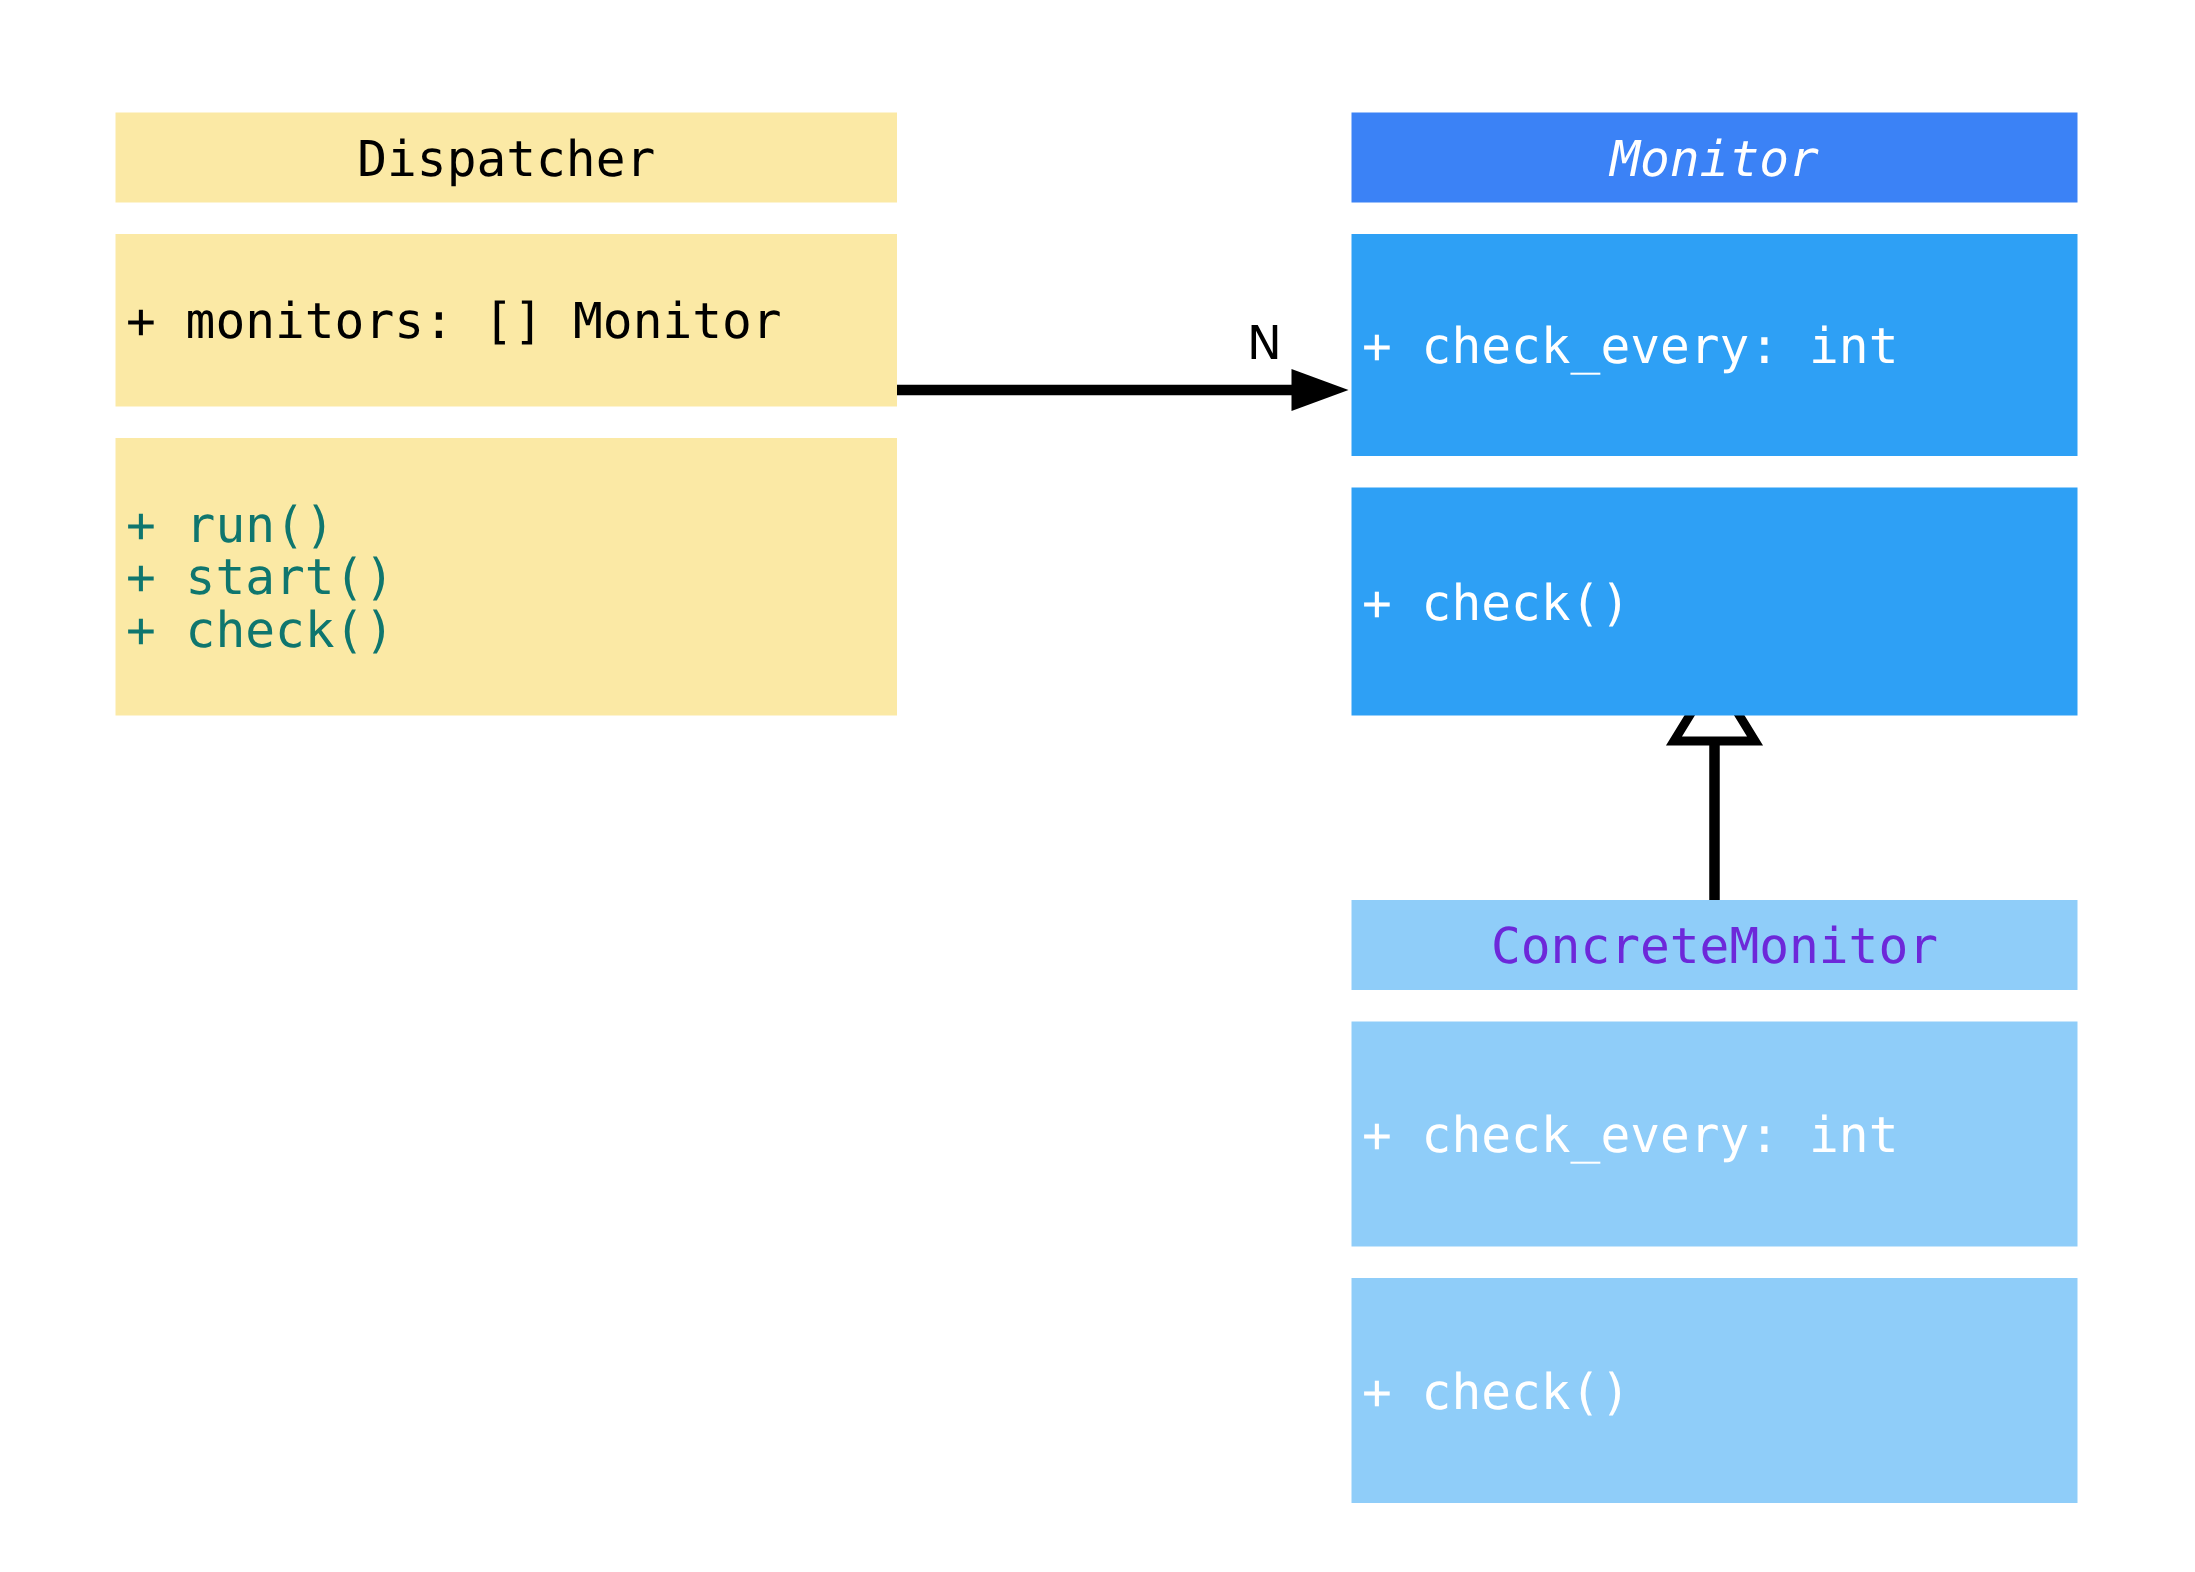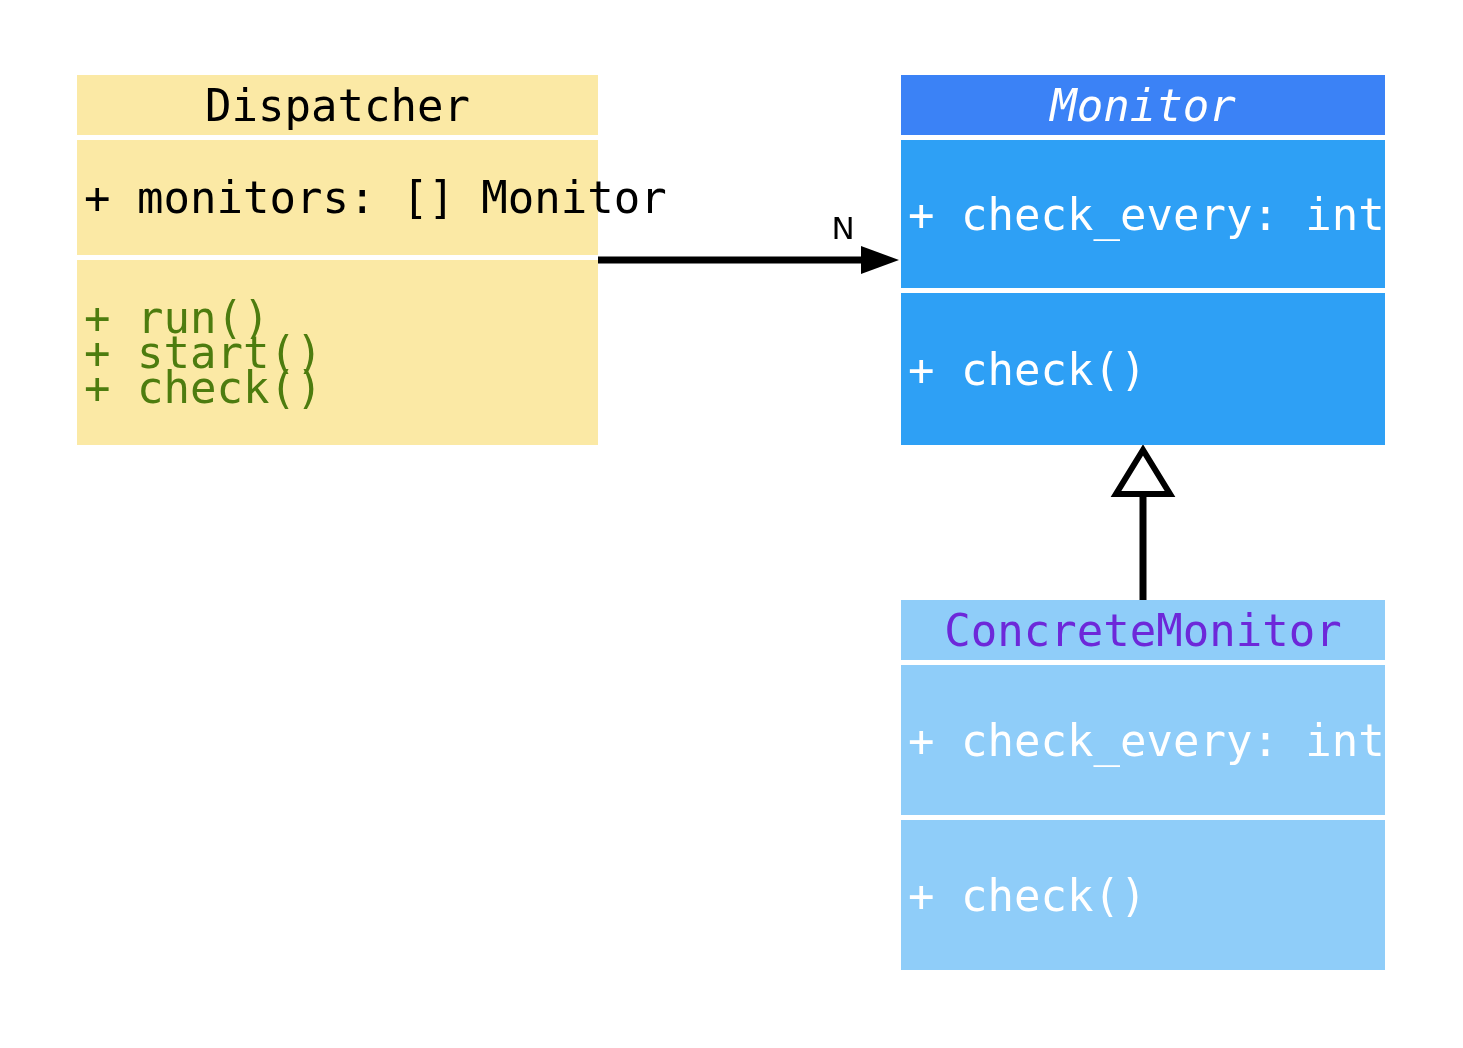--- a/index.html
+++ b/index.html
@@ -26,23 +26,23 @@
   .edge-label {
     font-family: "DejaVu Sans", "Liberation Sans", sans-serif;
     font-size: 31px;
     text-anchor: middle;
   }
 
   .uml-class {
     position: absolute;
     display: flex;
     flex-direction: column;
-    gap: 5px;
+    gap: 21px;
     font-family: "DejaVu Sans Mono", "Liberation Mono", monospace;
-    font-size: 44px;
+    font-size: 33px;
     font-weight: 400;
   }
 
   .sec {
     display: flex;
     flex-direction: column;
     justify-content: center;
   }
   .sec.title {
     flex-direction: row;
@@ -85,21 +85,21 @@
       <line class="edge-line" x1="1143" y1="492" x2="1143" y2="601" style="stroke: rgb(0, 0, 0);"></line>
       <polygon class="hollow-triangle" points="1143,450 1116,494 1170,494" style="stroke: rgb(0, 0, 0);"></polygon>
     </g>
   </svg>
 
   <div class="uml-class box-dispatcher">
     <div class="sec title" style="background-color: rgb(251, 233, 165); color: rgb(0, 0, 0);">Dispatcher</div>
     <div class="sec members attrs" style="background-color: rgb(251, 233, 165); color: rgb(0, 0, 0);">
       <div class="member-line">+ monitors: [] Monitor</div>
     </div>
-    <div class="sec members methods" style="background-color: rgb(251, 233, 165); color: #4d7c0f;">
+    <div class="sec members methods" style="background-color: rgb(251, 233, 165); color: #0f766e;">
       <div class="member-line">+ run()</div>
       <div class="member-line">+ start()</div>
       <div class="member-line">+ check()</div>
     </div>
   </div>
 
   <div class="uml-class box-monitor">
     <div class="sec title" style="background-color: #3b82f6; color: rgb(255, 255, 255);">Monitor</div>
     <div class="sec members attrs" style="background-color: rgb(46, 160, 245); color: rgb(255, 255, 255);">
       <div class="member-line">+ check_every: int</div>

